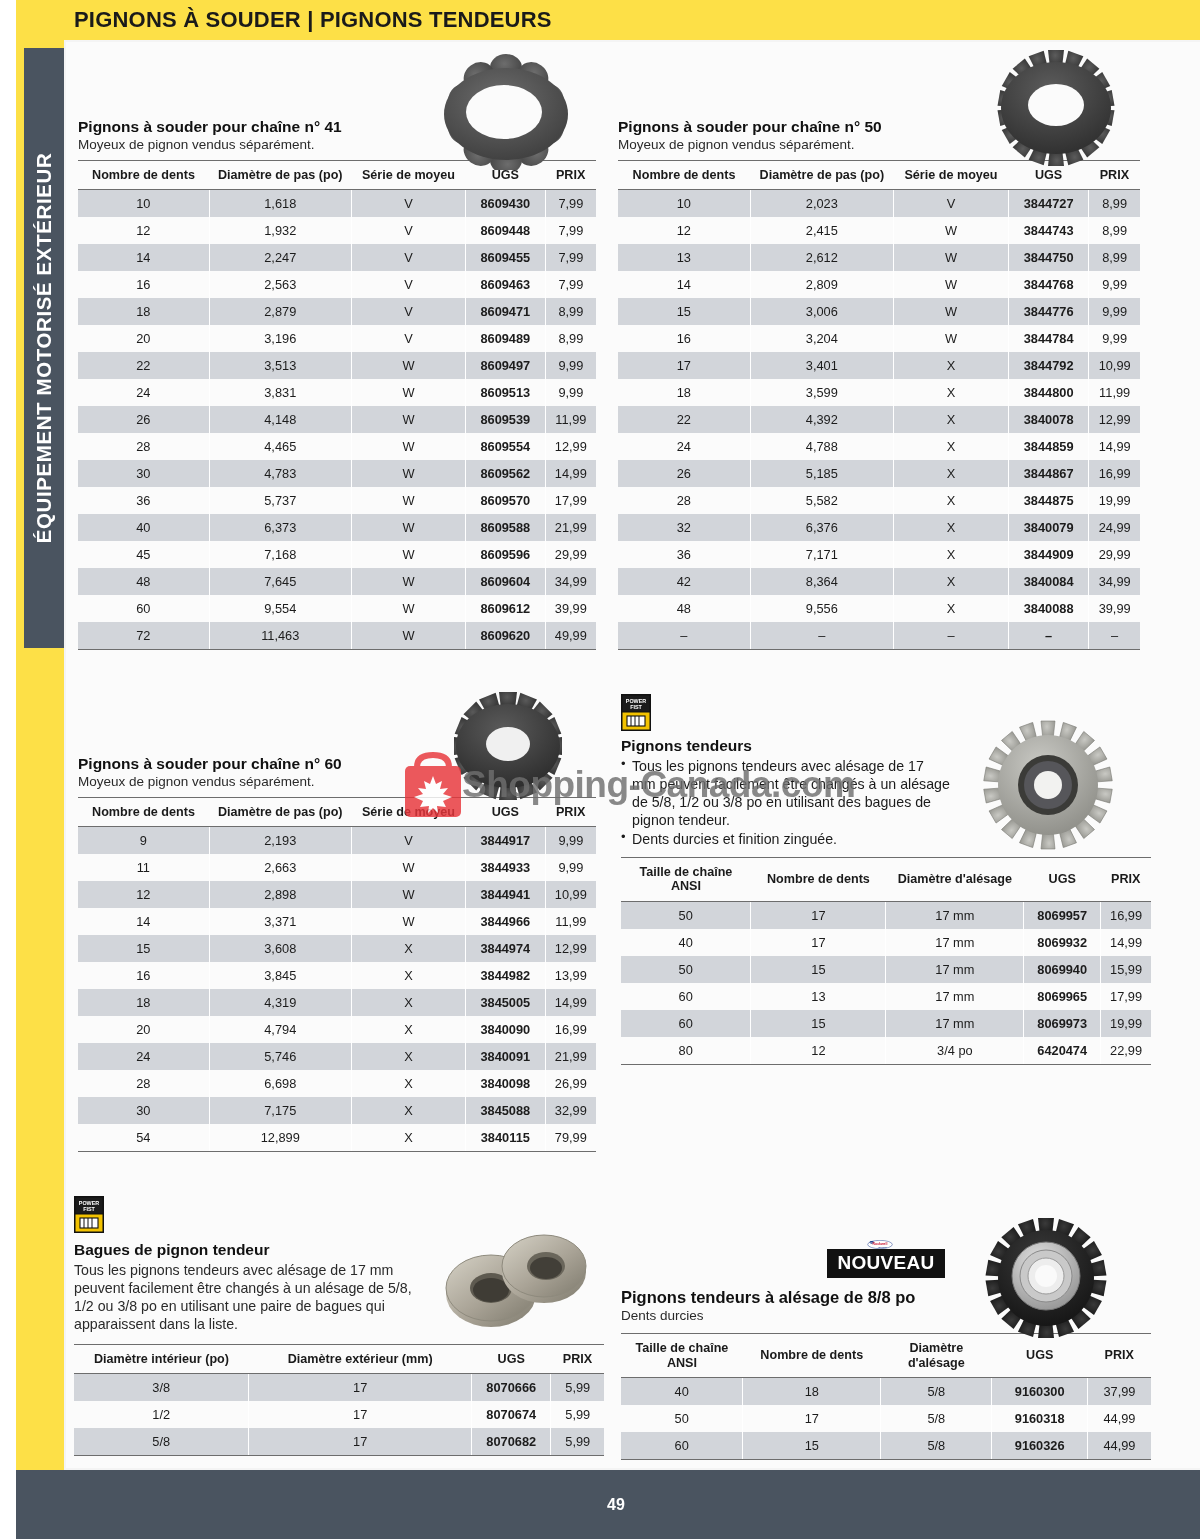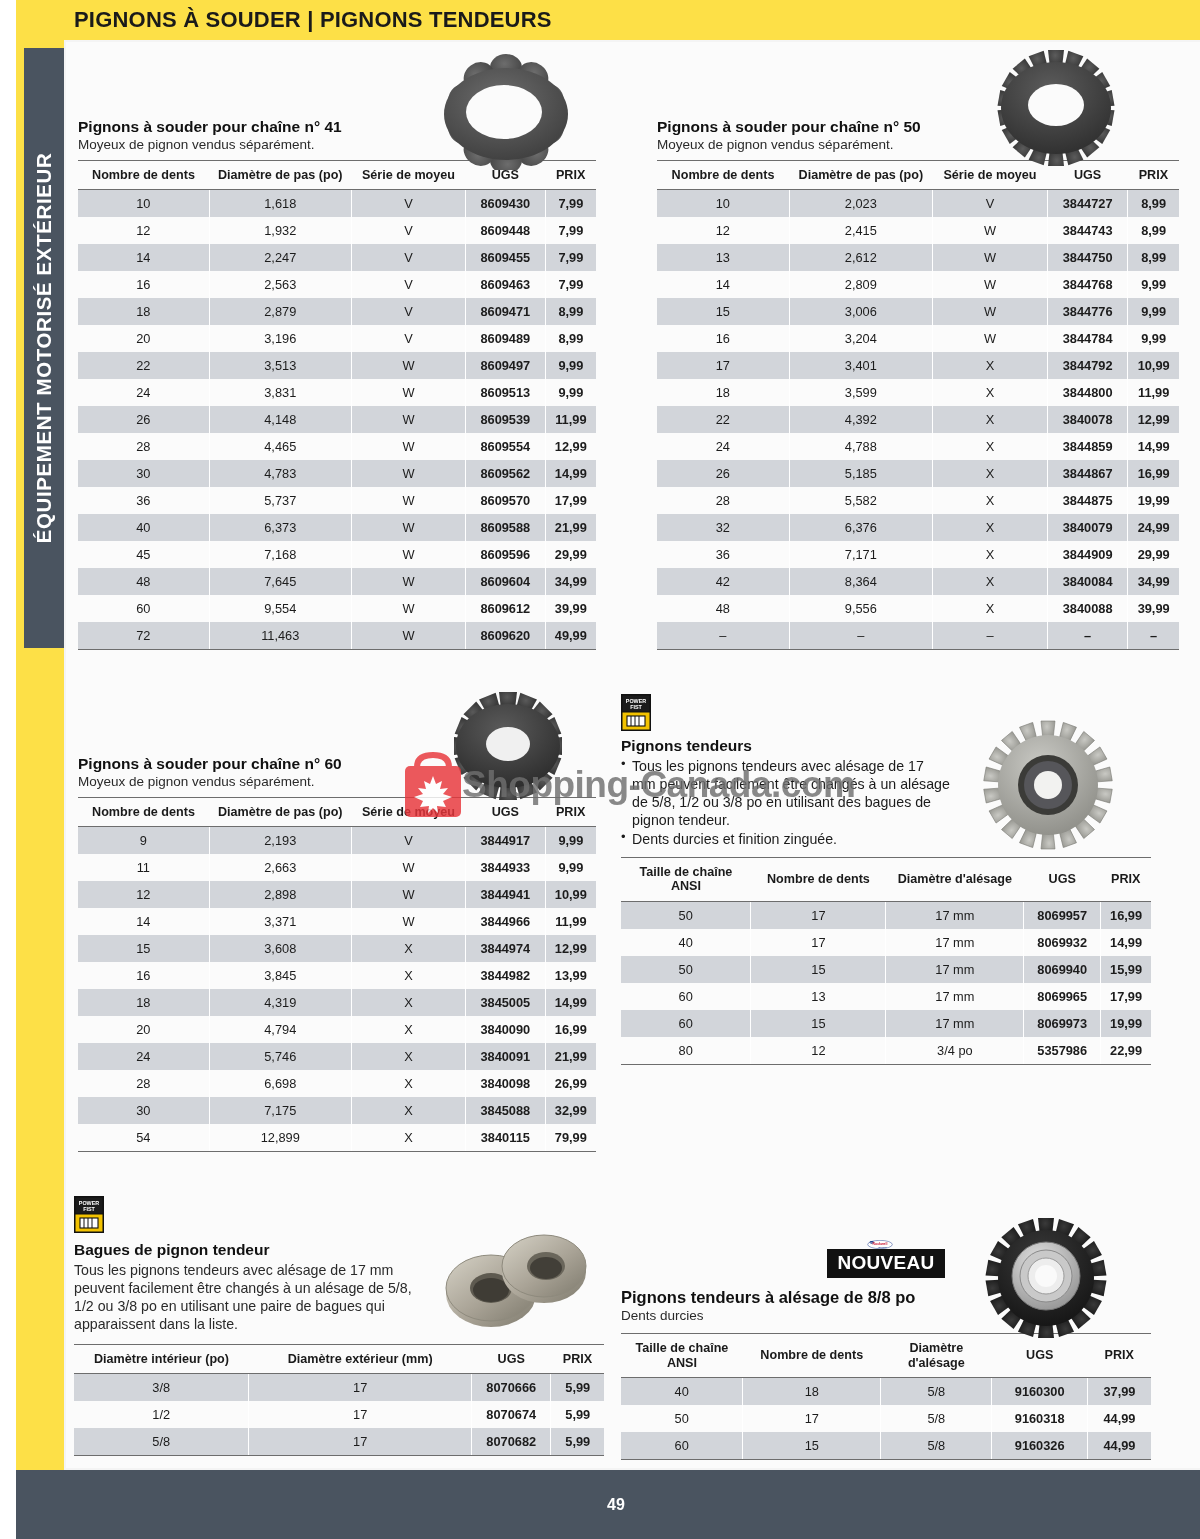--- a/index.html
+++ b/index.html
@@ -76,21 +76,21 @@
   }
   table.spec tbody td {
     font-size: 12.8px; color: #1c1c1c; text-align: center;
     padding: 6px 4px; vertical-align: middle;
     border-right: 1px solid #ffffff;
   }
   table.spec tbody td:last-child { border-right: none; }
   table.spec tbody tr.odd td { background: #d2d5da; }
   table.spec tbody tr.even td { background: #fbfbfb; }
   table.spec tbody td.sku  { font-weight: bold; }
-  table.spec tbody td.price{ font-weight: bold; }
+  table.spec tbody td.price{ font-weight: normal; }
   table.spec tbody tr:last-child td { border-bottom: 1.5px solid #6d6d6d; }
 
   
   .img-wrap { position: absolute; }
 
   
   .pf-badge { width: 30px; height: 37px; display: block; }
 
   
   .nouveau {
@@ -316,21 +316,21 @@
                 <ellipse cx="0" cy="-46" rx="16" ry="14"></ellipse>
               </g>
           </g>
           <ellipse cx="0" cy="0" rx="62" ry="46" fill="url(#g41)"></ellipse>
           <ellipse cx="-2" cy="-2" rx="38" ry="27" fill="#fbfbfb"></ellipse>
         </g>
       </g>
     </svg>
   </div>
 
-  <div class="block" style="left:641px; top:118px; width:522px;">
+  <div class="block" style="left:602px; top:118px; width:522px;">
     <div class="blk-title">Pignons à souder pour chaîne n° 50</div>
     <div class="blk-sub">Moyeux de pignon vendus séparément.</div>
     <table class="spec" id="tbl-chain50" style="margin-top:7px;">
       <colgroup>
           <col style="width:25.3%">
           <col style="width:27.5%">
           <col style="width:22%">
           <col style="width:15.4%">
           <col style="width:9.8%">
         </colgroup>
@@ -780,21 +780,21 @@
             <td>60</td>
             <td>15</td>
             <td>17 mm</td>
             <td class="sku">8069973</td>
             <td class="price">19,99</td>
           </tr>
           <tr class="even">
             <td>80</td>
             <td>12</td>
             <td>3/4 po</td>
-            <td class="sku">5357986</td>
+            <td class="sku">6420474</td>
             <td class="price">22,99</td>
           </tr>
         </tbody>
     </table>
   </div>
 
   <div class="img-wrap" style="left:940px; top:718px; width:185px; height:135px;">
     <svg viewBox="0 0 185 135" width="185" height="135" aria-hidden="true">
       <defs>
         <radialGradient id="gid" cx="42%" cy="30%" r="75%">

